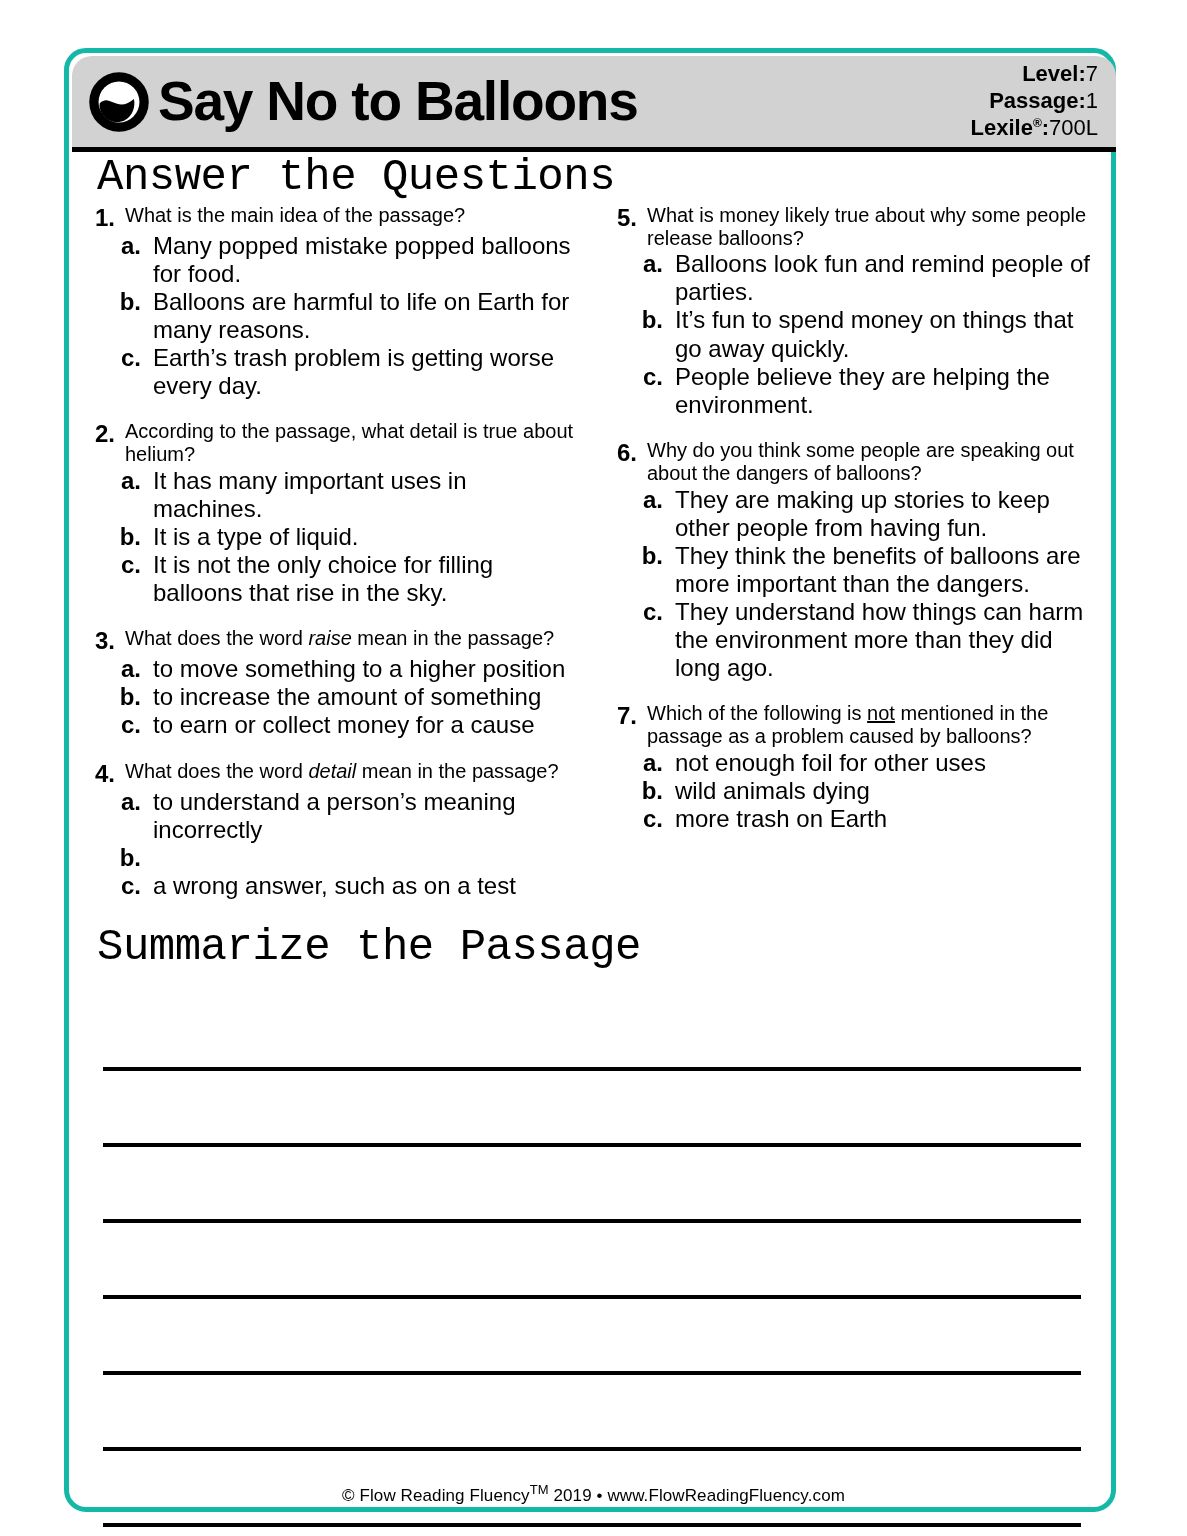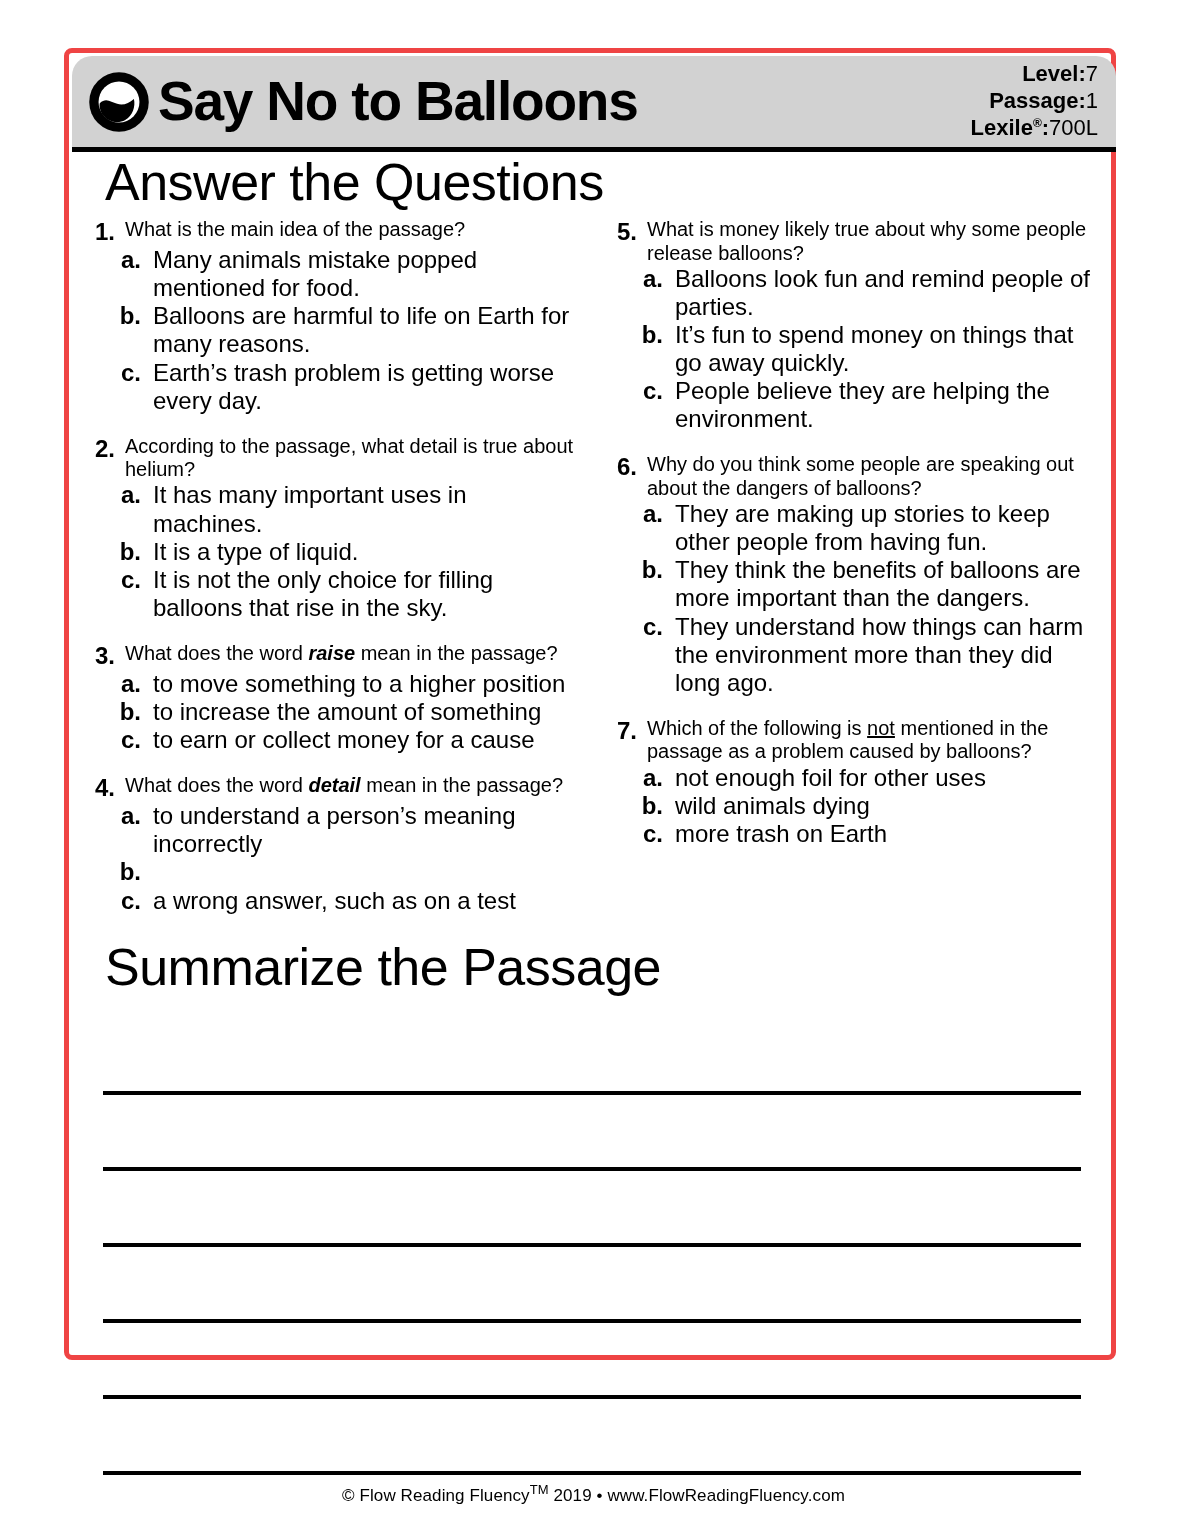--- a/index.html
+++ b/index.html
@@ -15,23 +15,23 @@
     color: #000000;
     overflow: hidden;
   }
 
   
   #worksheet-page {
     position: absolute;
     left: 64px;
     top: 48px;
     width: 1052px;
-    height: 1312px;
-    border: 5px solid #ef4444;
-    border-radius: 8px;
+    height: 1464px;
+    border: 5px solid #14b8a6;
+    border-radius: 22px;
     box-sizing: border-box;
     background: #fff;
   }
 
   
   #header-band {
     position: absolute;
     left: 3px;
     top: 3px;
     width: 1044px;
@@ -76,25 +76,26 @@
   #page-body {
     position: absolute;
     left: 0;
     top: 99px;
     width: 1044px;
     padding: 0 22px;
     box-sizing: border-box;
   }
 
   .section-heading {
-    font-size: 52px;
+    font-size: 44px;
     font-weight: normal;
     letter-spacing: -0.5px;
     line-height: 1.08;
-    margin: 8px;
+    margin: 0;
+    font-family: Liberation Mono, monospace;
   }
   #answer-heading { padding-left: 6px; margin-top: 2px; }
 
   
   #questions-columns {
     display: flex;
     margin-top: 2px;
   }
   .question-column {
     width: 50%;
@@ -117,21 +118,21 @@
     padding-right: 10px;
     box-sizing: border-box;
     line-height: 1.17;
   }
   .question-text {
     font-size: 20px;
     line-height: 1.17;
     flex: 1 1 auto;
   }
   .question-text em {
-    font-weight: bold;
+    font-weight: normal;
     font-style: italic;
   }
   .question-text u { }
 
   .choice-list { margin-top: 0; }
   .choice-row {
     display: flex;
     align-items: flex-start;
   }
   .choice-letter {
@@ -209,21 +210,21 @@
     <div id="questions-columns">
       <div class="question-column" id="question-column-left">
           <div class="question-block">
             <div class="question-row">
               <div class="question-number">1.</div>
               <div class="question-text">What is the main idea of the passage?</div>
             </div>
             <div class="choice-list">
               <div class="choice-row">
                 <div class="choice-letter">a.</div>
-                <div class="choice-text">Many animals mistake popped mentioned for food.</div>
+                <div class="choice-text">Many popped mistake popped balloons for food.</div>
               </div>
               <div class="choice-row">
                 <div class="choice-letter">b.</div>
                 <div class="choice-text">Balloons are harmful to life on Earth for many reasons.</div>
               </div>
               <div class="choice-row">
                 <div class="choice-letter">c.</div>
                 <div class="choice-text">Earth’s trash problem is getting worse every day.</div>
               </div>
             </div>

